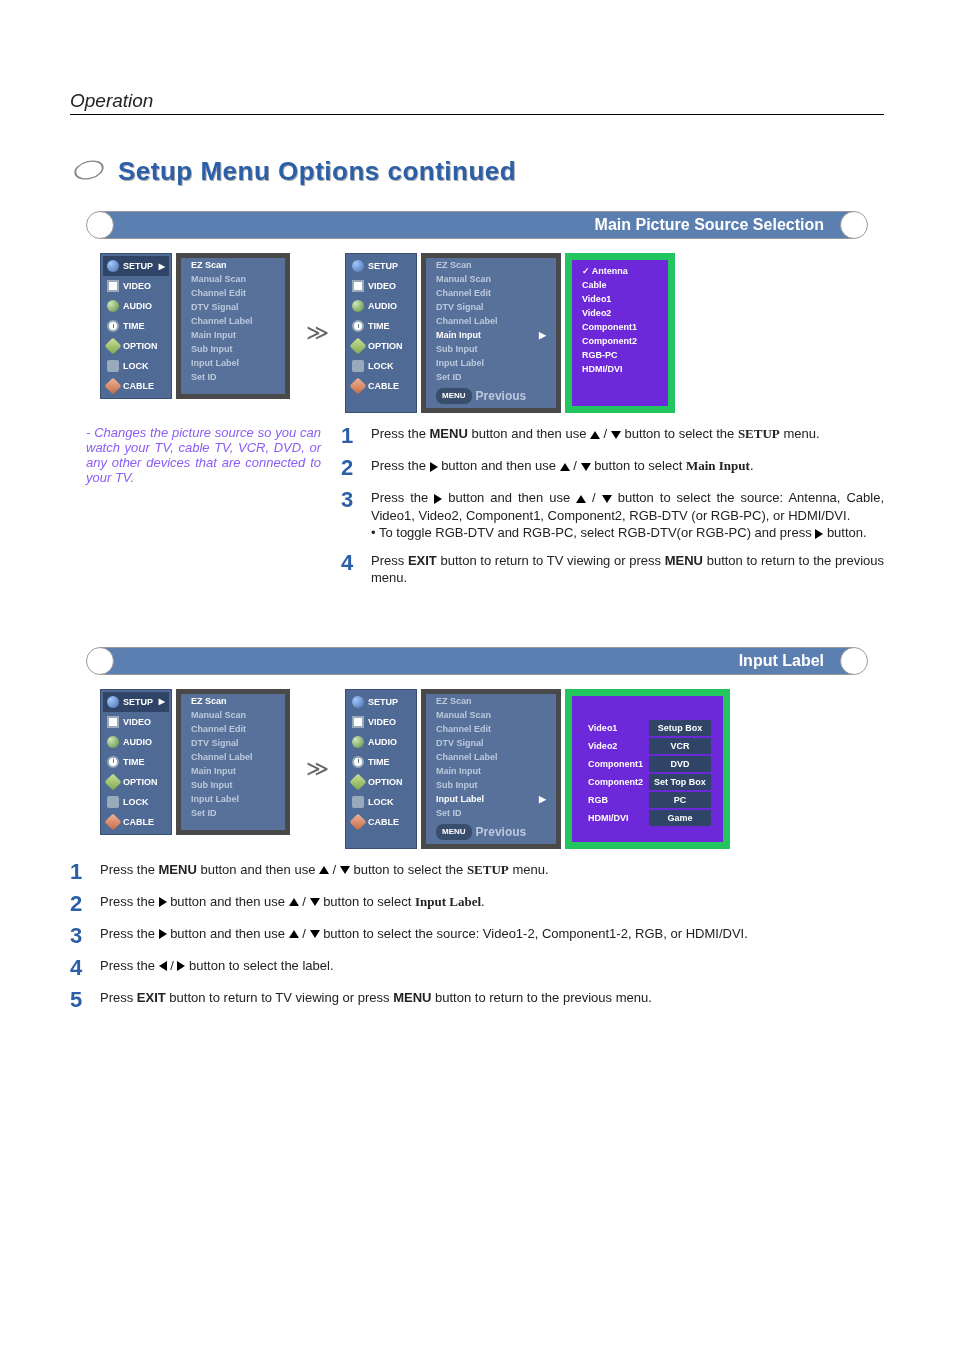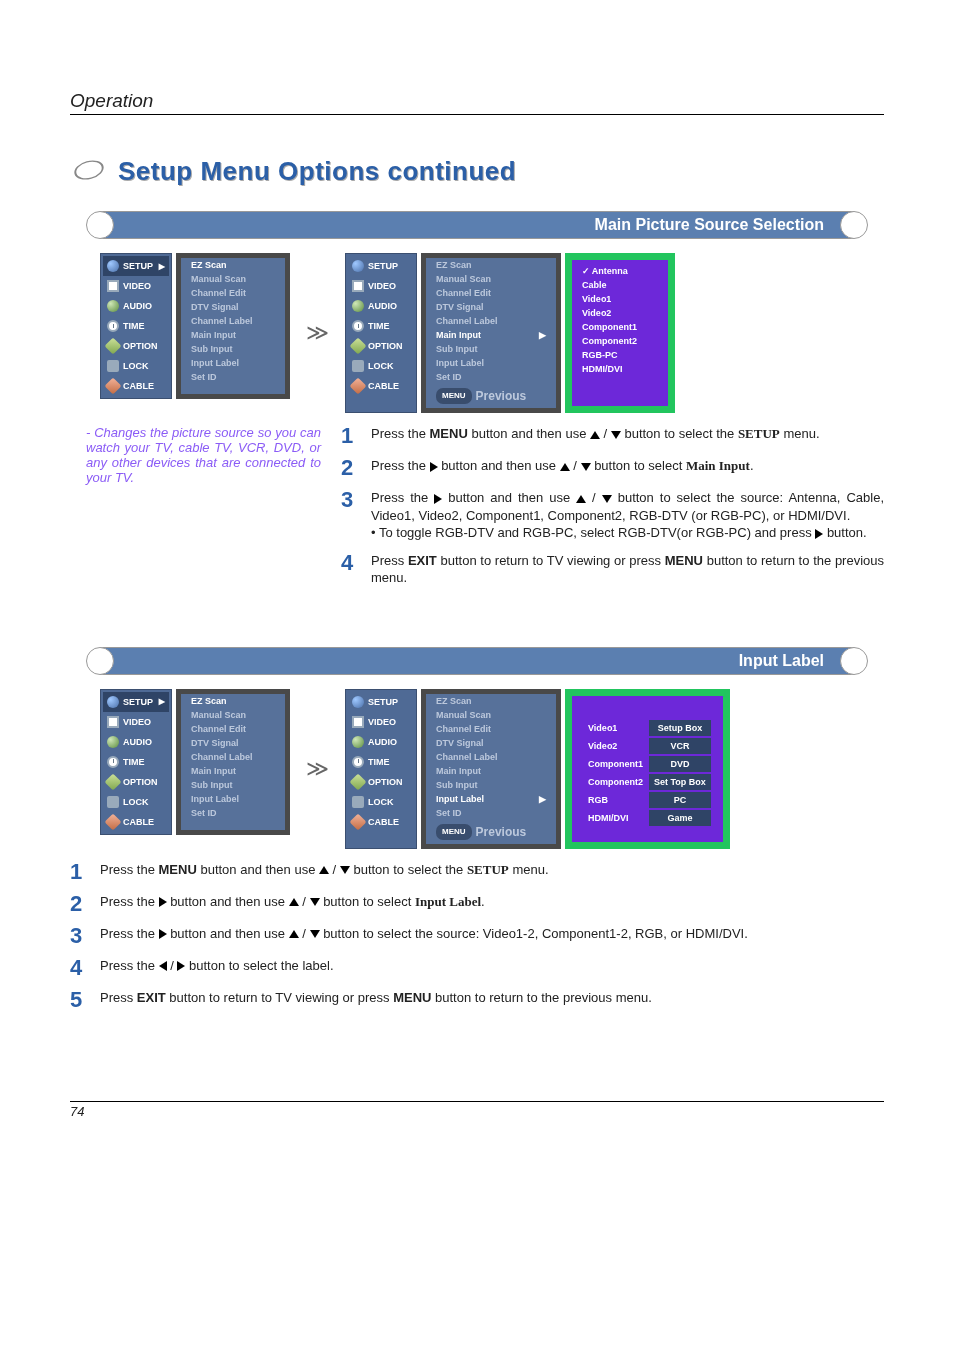--- a/index.html
+++ b/index.html
@@ -535,14 +535,13 @@
         <div class="num">4</div>
         <div class="step-body"><span>Press the </span><span class="tri left"></span> / <span class="tri right"></span><span> button to select the label.</span></div>
       </div>
       <div class="step">
         <div class="num">5</div>
         <div class="step-body"><span>Press </span><span class="b">EXIT</span><span> button to return to TV viewing or press </span><span class="b">MENU</span><span> button to return to the previous menu.</span></div>
       </div>
     </div>
   </div>
 
-  <div class="footer">74</div>
 </div>
 
 </body></html>

